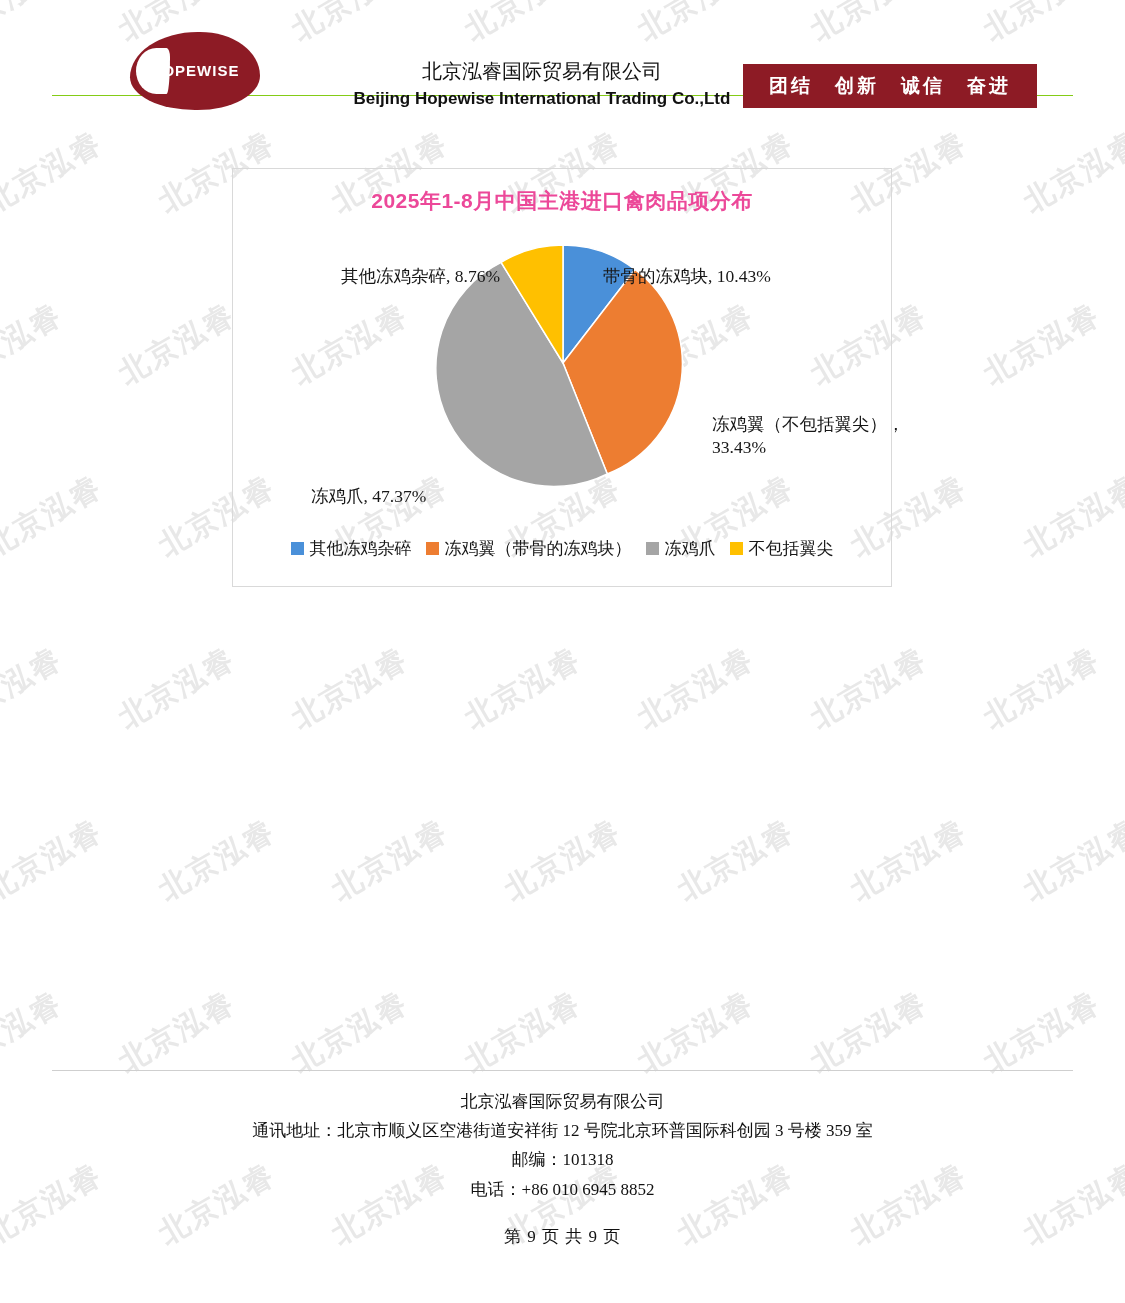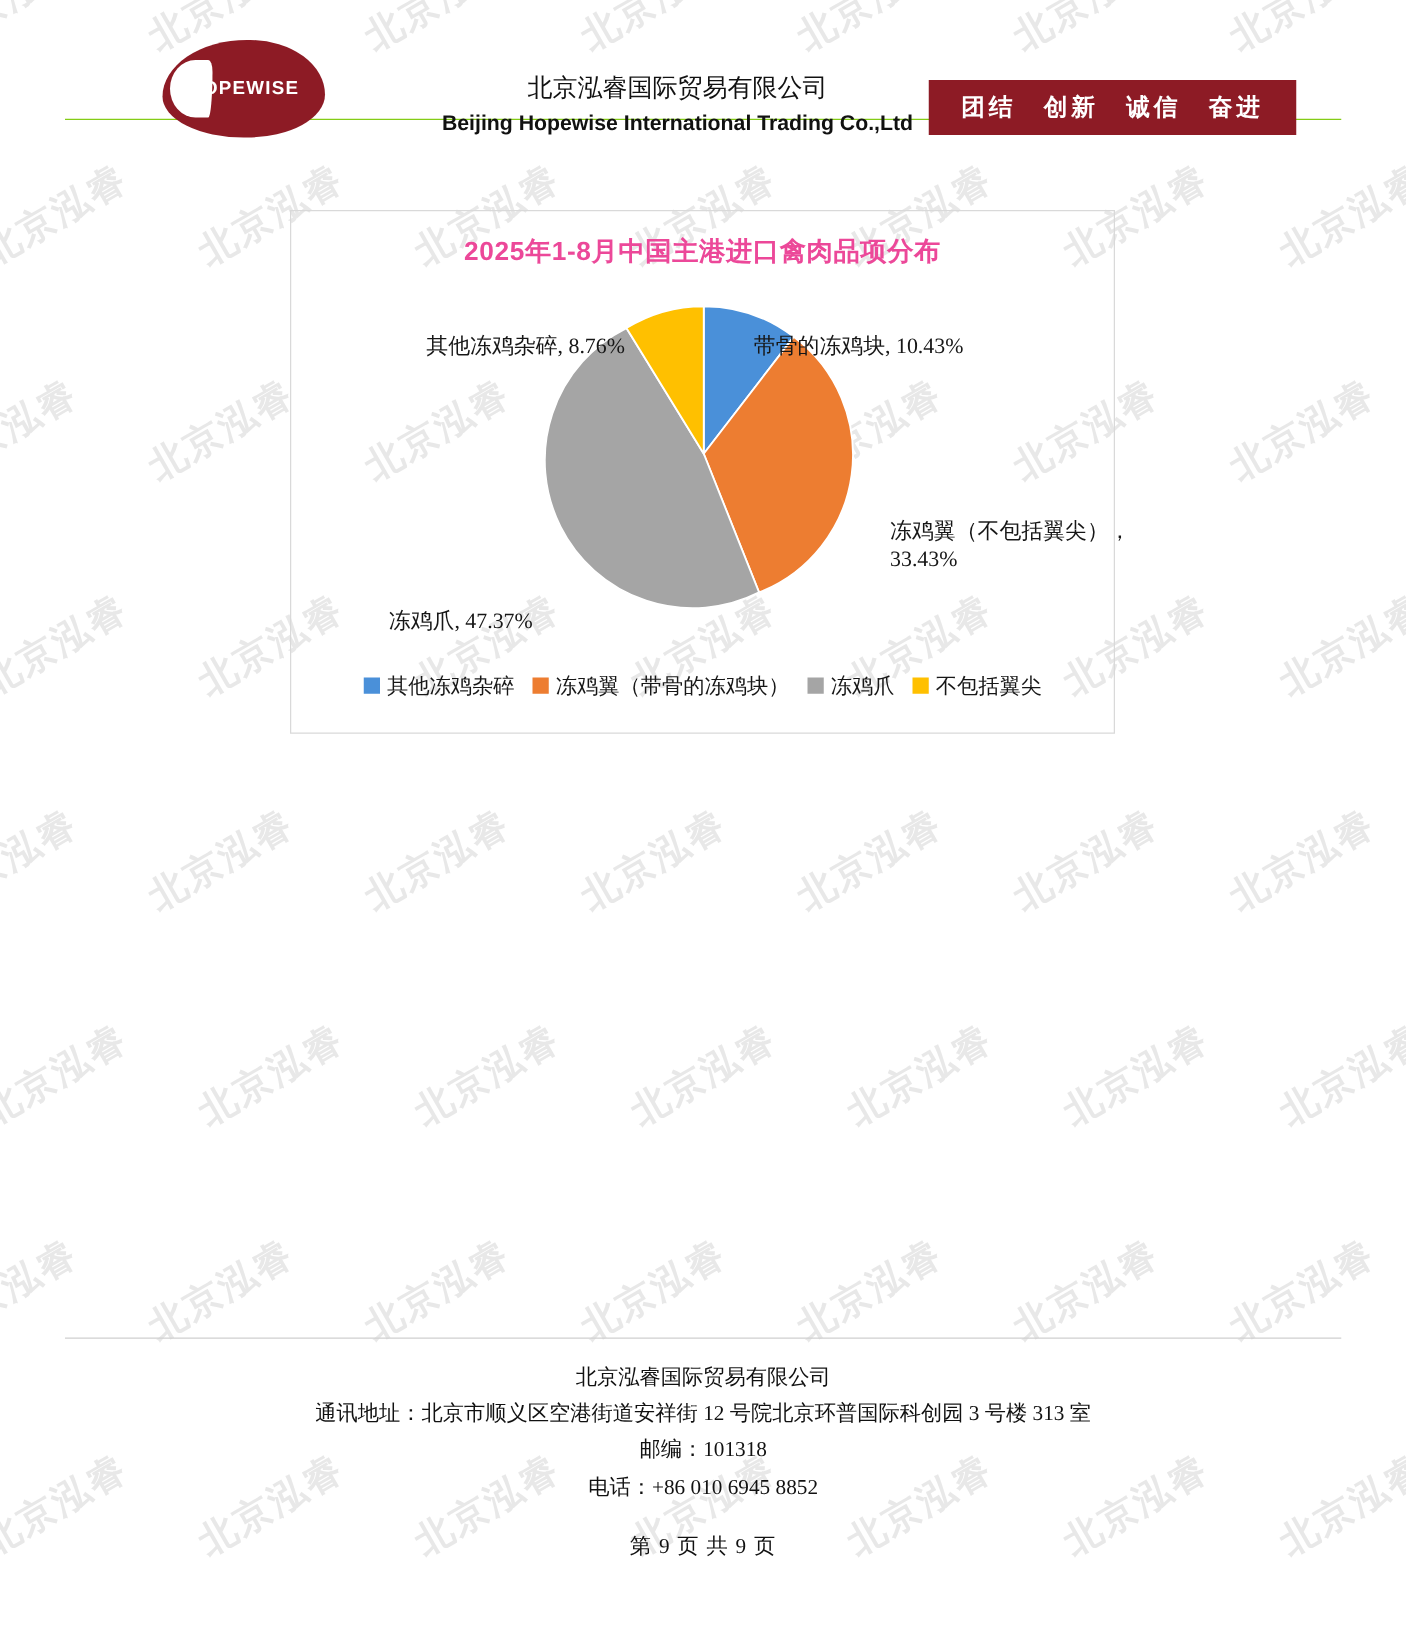--- a/index.html
+++ b/index.html
@@ -330,19 +330,19 @@
       </div>
       <div class="legend-item">
         <span class="swatch" style="background:#ffc000"></span>
         <span>不包括翼尖</span>
       </div>
     </div>
   </div>
 
   <div class="footer">
     <div>北京泓睿国际贸易有限公司</div>
-    <div>通讯地址：北京市顺义区空港街道安祥街 12 号院北京环普国际科创园 3 号楼 313 室</div>
+    <div>通讯地址：北京市顺义区空港街道安祥街 12 号院北京环普国际科创园 3 号楼 359 室</div>
     <div>邮编：101318</div>
     <div>电话：+86  010  6945  8852</div>
     <div class="pg">第 9 页 共 9 页</div>
   </div>
 
 </div>
 
 </body></html>

